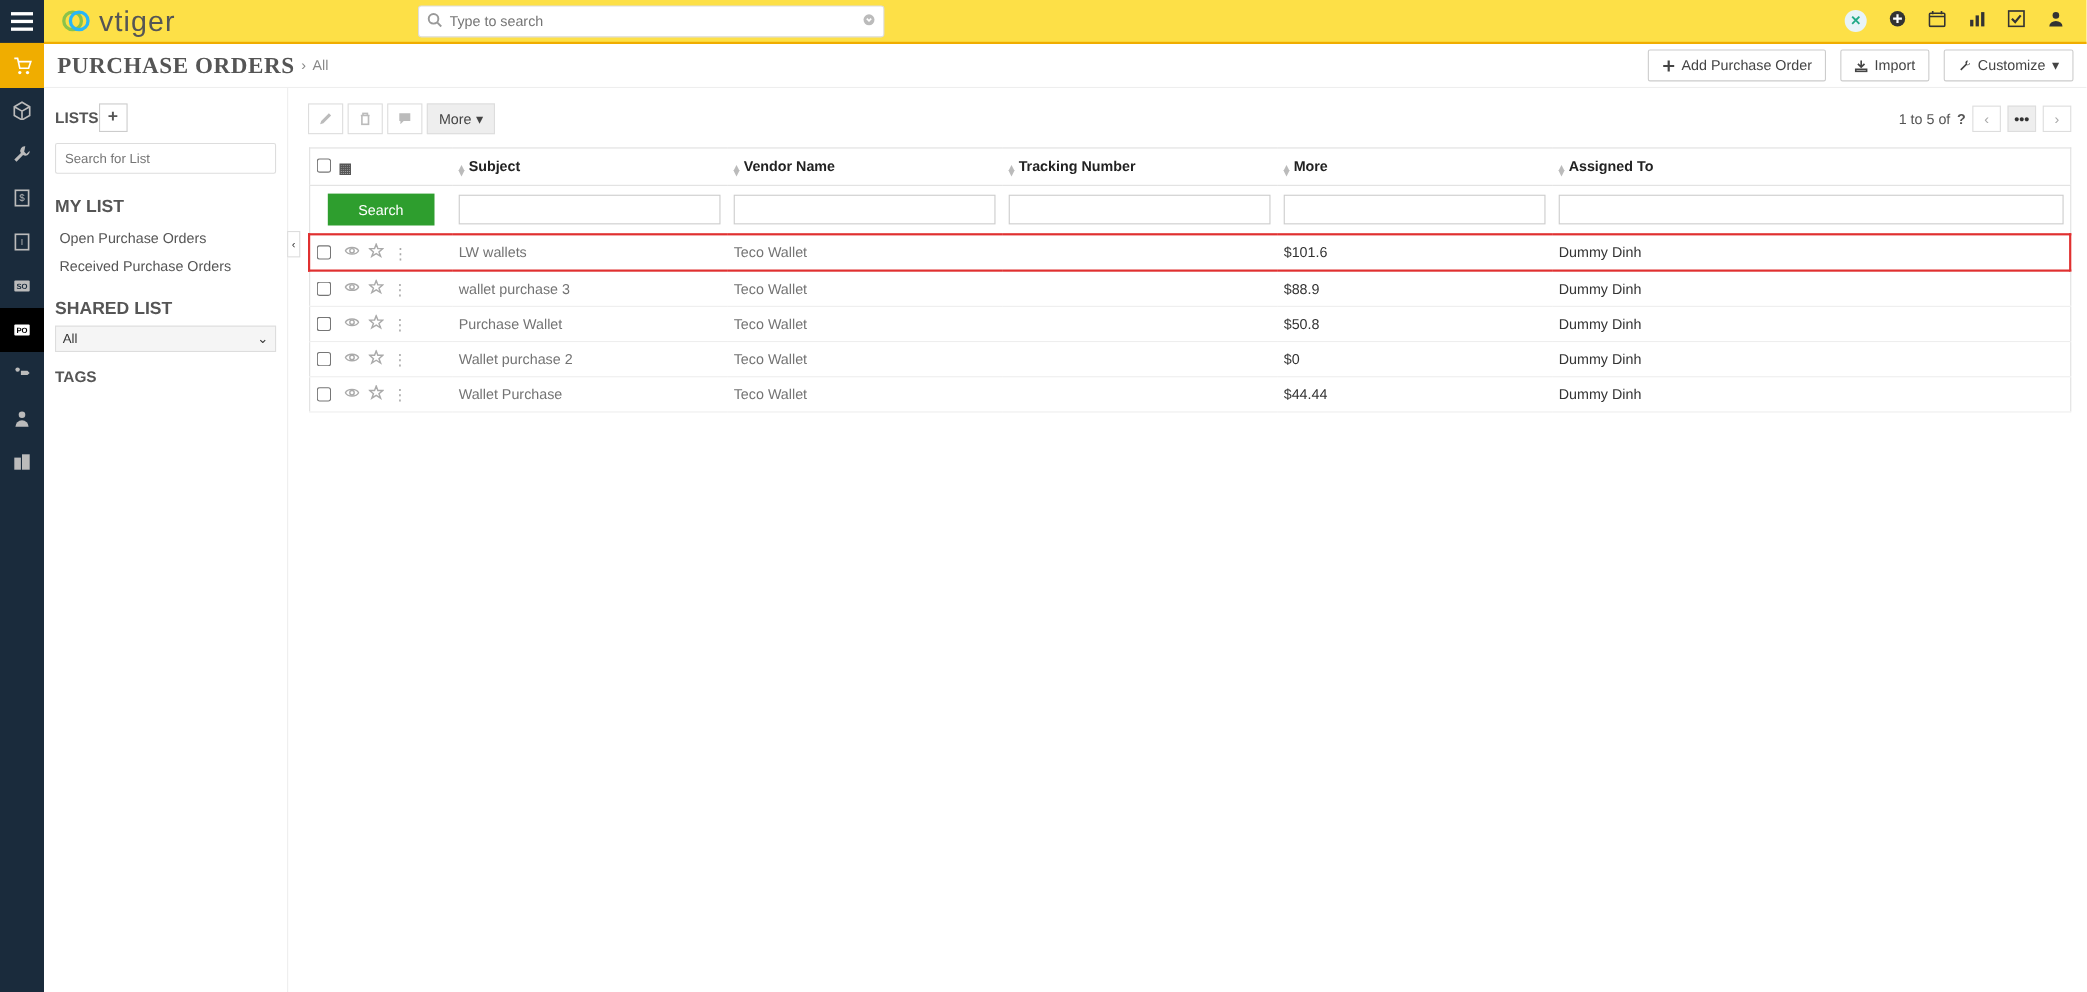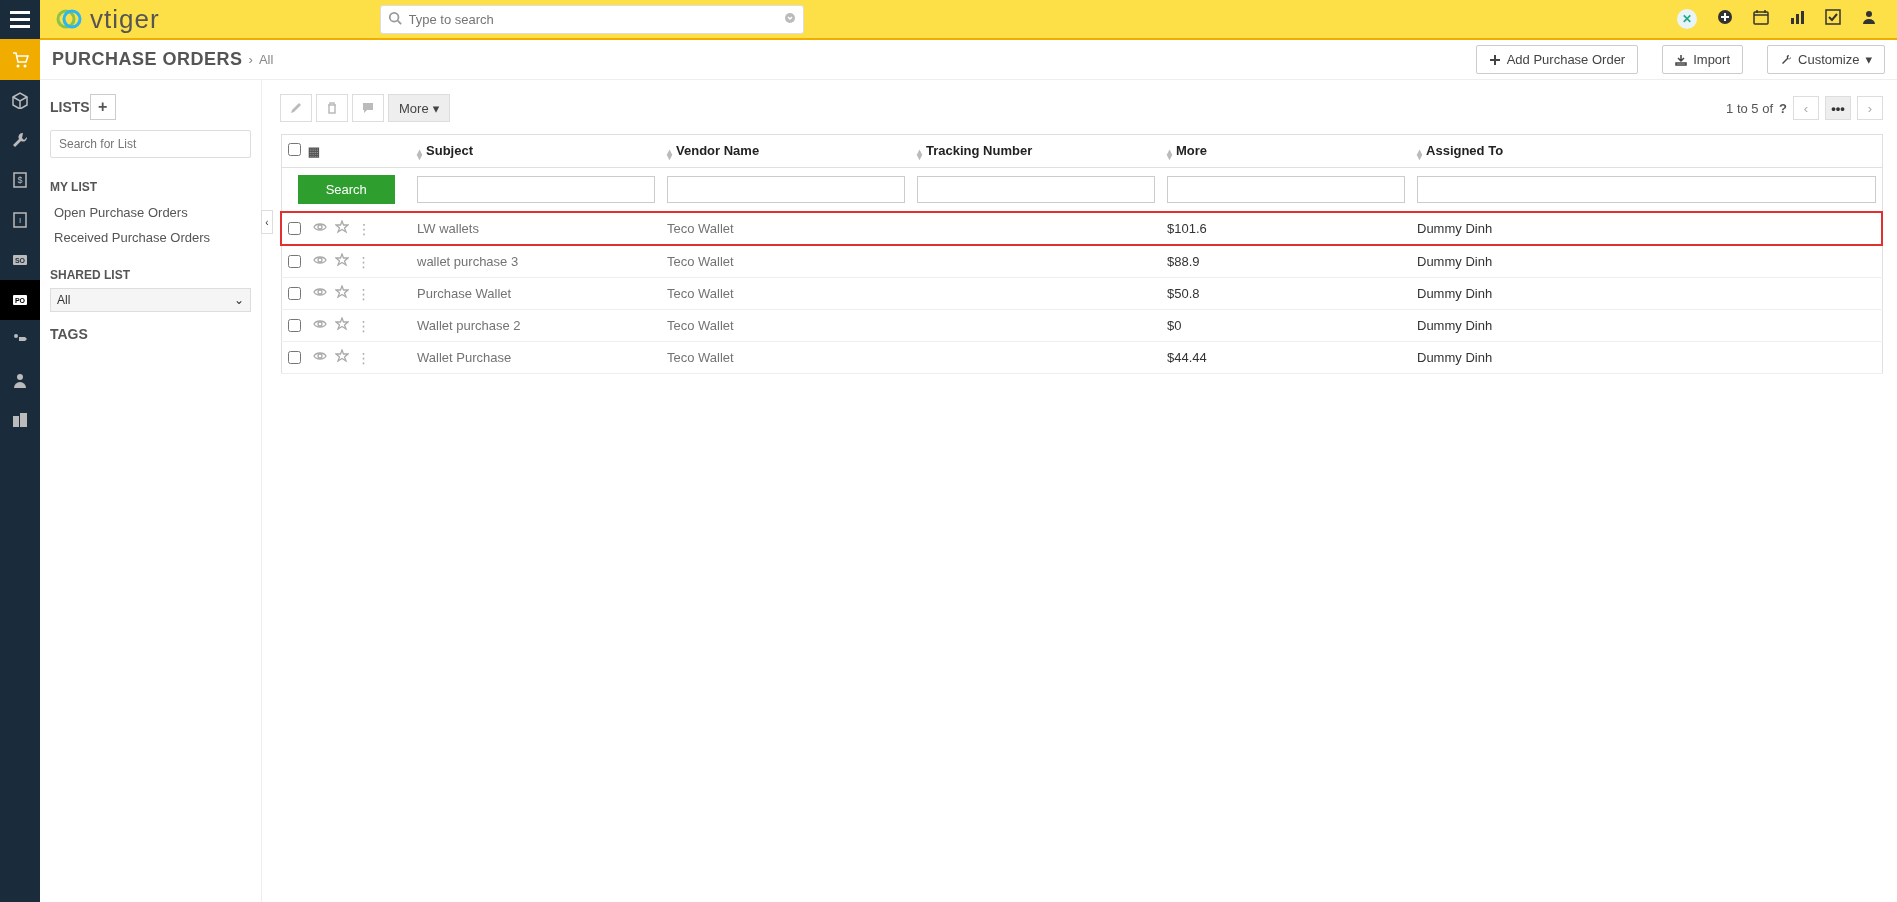--- a/index.html
+++ b/index.html
@@ -19,32 +19,32 @@
 .ext-badge { width: 20px; height: 20px; border-radius: 50%; background: #e8f4f8; display: flex; align-items: center; justify-content: center; color: #2a8; font-weight: bold; font-size: 12px; }
 
 .layout { display: flex; height: calc(100vh - 40px); }
 .icon-rail { width: 40px; background: #1a2b3c; display: flex; flex-direction: column; }
 .rail-item { width: 40px; height: 40px; display: flex; align-items: center; justify-content: center; color: #bbb; cursor: pointer; font-size: 16px; }
 .rail-item.active-orange { background: #f0ad00; color: #fff; }
 .rail-item.active-black { background: #000; color: #fff; }
 
 .content { flex: 1; display: flex; flex-direction: column; }
 .breadcrumb-bar { height: 40px; border-bottom: 1px solid #eee; display: flex; align-items: center; padding: 0 12px; }
-.bc-title { font-family: Liberation Sans, sans-serif; font-size: 18px; font-weight: bold; color: #555; text-transform: uppercase; letter-spacing: 0.5px; text-align: right; }
+.bc-title { font-family: Liberation Serif, serif; font-size: 21px; font-weight: bold; color: #555; text-transform: uppercase; letter-spacing: 0.5px; text-align: right; }
 .bc-sep { margin: 0 6px; color: #888; }
 .bc-sub { color: #888; font-size: 13px; }
-.bc-actions { margin-left: auto; display: flex; gap: 24px; }
+.bc-actions { margin-left: auto; display: flex; gap: 13px; }
 .btn { border: 1px solid #ccc; background: #fff; padding: 6px 12px; border-radius: 2px; cursor: pointer; font-size: 13px; color: #444; display: inline-flex; align-items: center; gap: 6px; }
 
 .body-row { flex: 1; display: flex; }
 .sidebar { width: 222px; border-right: 1px solid #eee; padding: 14px 10px; position: relative; }
 .sb-heading { font-size: 14px; font-weight: bold; color: #555; margin-bottom: 10px; display: flex; align-items: center; }
 .sb-add { width: 26px; height: 26px; border: 1px solid #ccc; display: flex; align-items: center; justify-content: center; cursor: pointer; font-size: 16px; font-weight: bold; }
 .sb-search { width: 100%; padding: 6px 8px; border: 1px solid #ddd; border-radius: 2px; margin-bottom: 14px; font-size: 12px; }
-.sb-sub { font-size: 12px; font-weight: bold; color: #555; margin: 8px 0 6px; }
+.sb-sub { font-size: 16px; font-weight: bold; color: #555; margin: 8px 0 6px; }
 .sb-link { padding: 5px 4px; color: #555; cursor: pointer; font-size: 13px; }
 .sb-select { width: 100%; padding: 4px 6px; border: 1px solid #ddd; background: #f5f5f5; margin-top: 4px; margin-bottom: 14px; font-size: 12px; display:flex; justify-content:space-between; align-items:center; cursor:pointer; }
 .collapse-tab { position: absolute; right: -12px; top: 130px; width: 12px; height: 24px; border: 1px solid #ddd; background: #fff; display: flex; align-items: center; justify-content: center; cursor: pointer; font-size: 10px; }
 
 .main { flex: 1; padding: 14px 14px 14px 18px; overflow: auto; }
 .toolbar { display: flex; align-items: center; gap: 4px; margin-bottom: 12px; }
 .tbtn { border: 1px solid #ddd; background: #fff; width: 32px; height: 28px; display: flex; align-items: center; justify-content: center; color: #aaa; cursor: pointer; }
 .tbtn.more { width: auto; padding: 0 10px; background:#eee; color:#444; gap:4px; }
 .pager { margin-left: auto; display: flex; align-items: center; gap: 6px; color: #555; font-size: 13px; }
 .pbtn { width: 26px; height: 24px; border: 1px solid #ddd; background: #fff; display: flex; align-items: center; justify-content: center; color: #aaa; cursor: pointer; }

